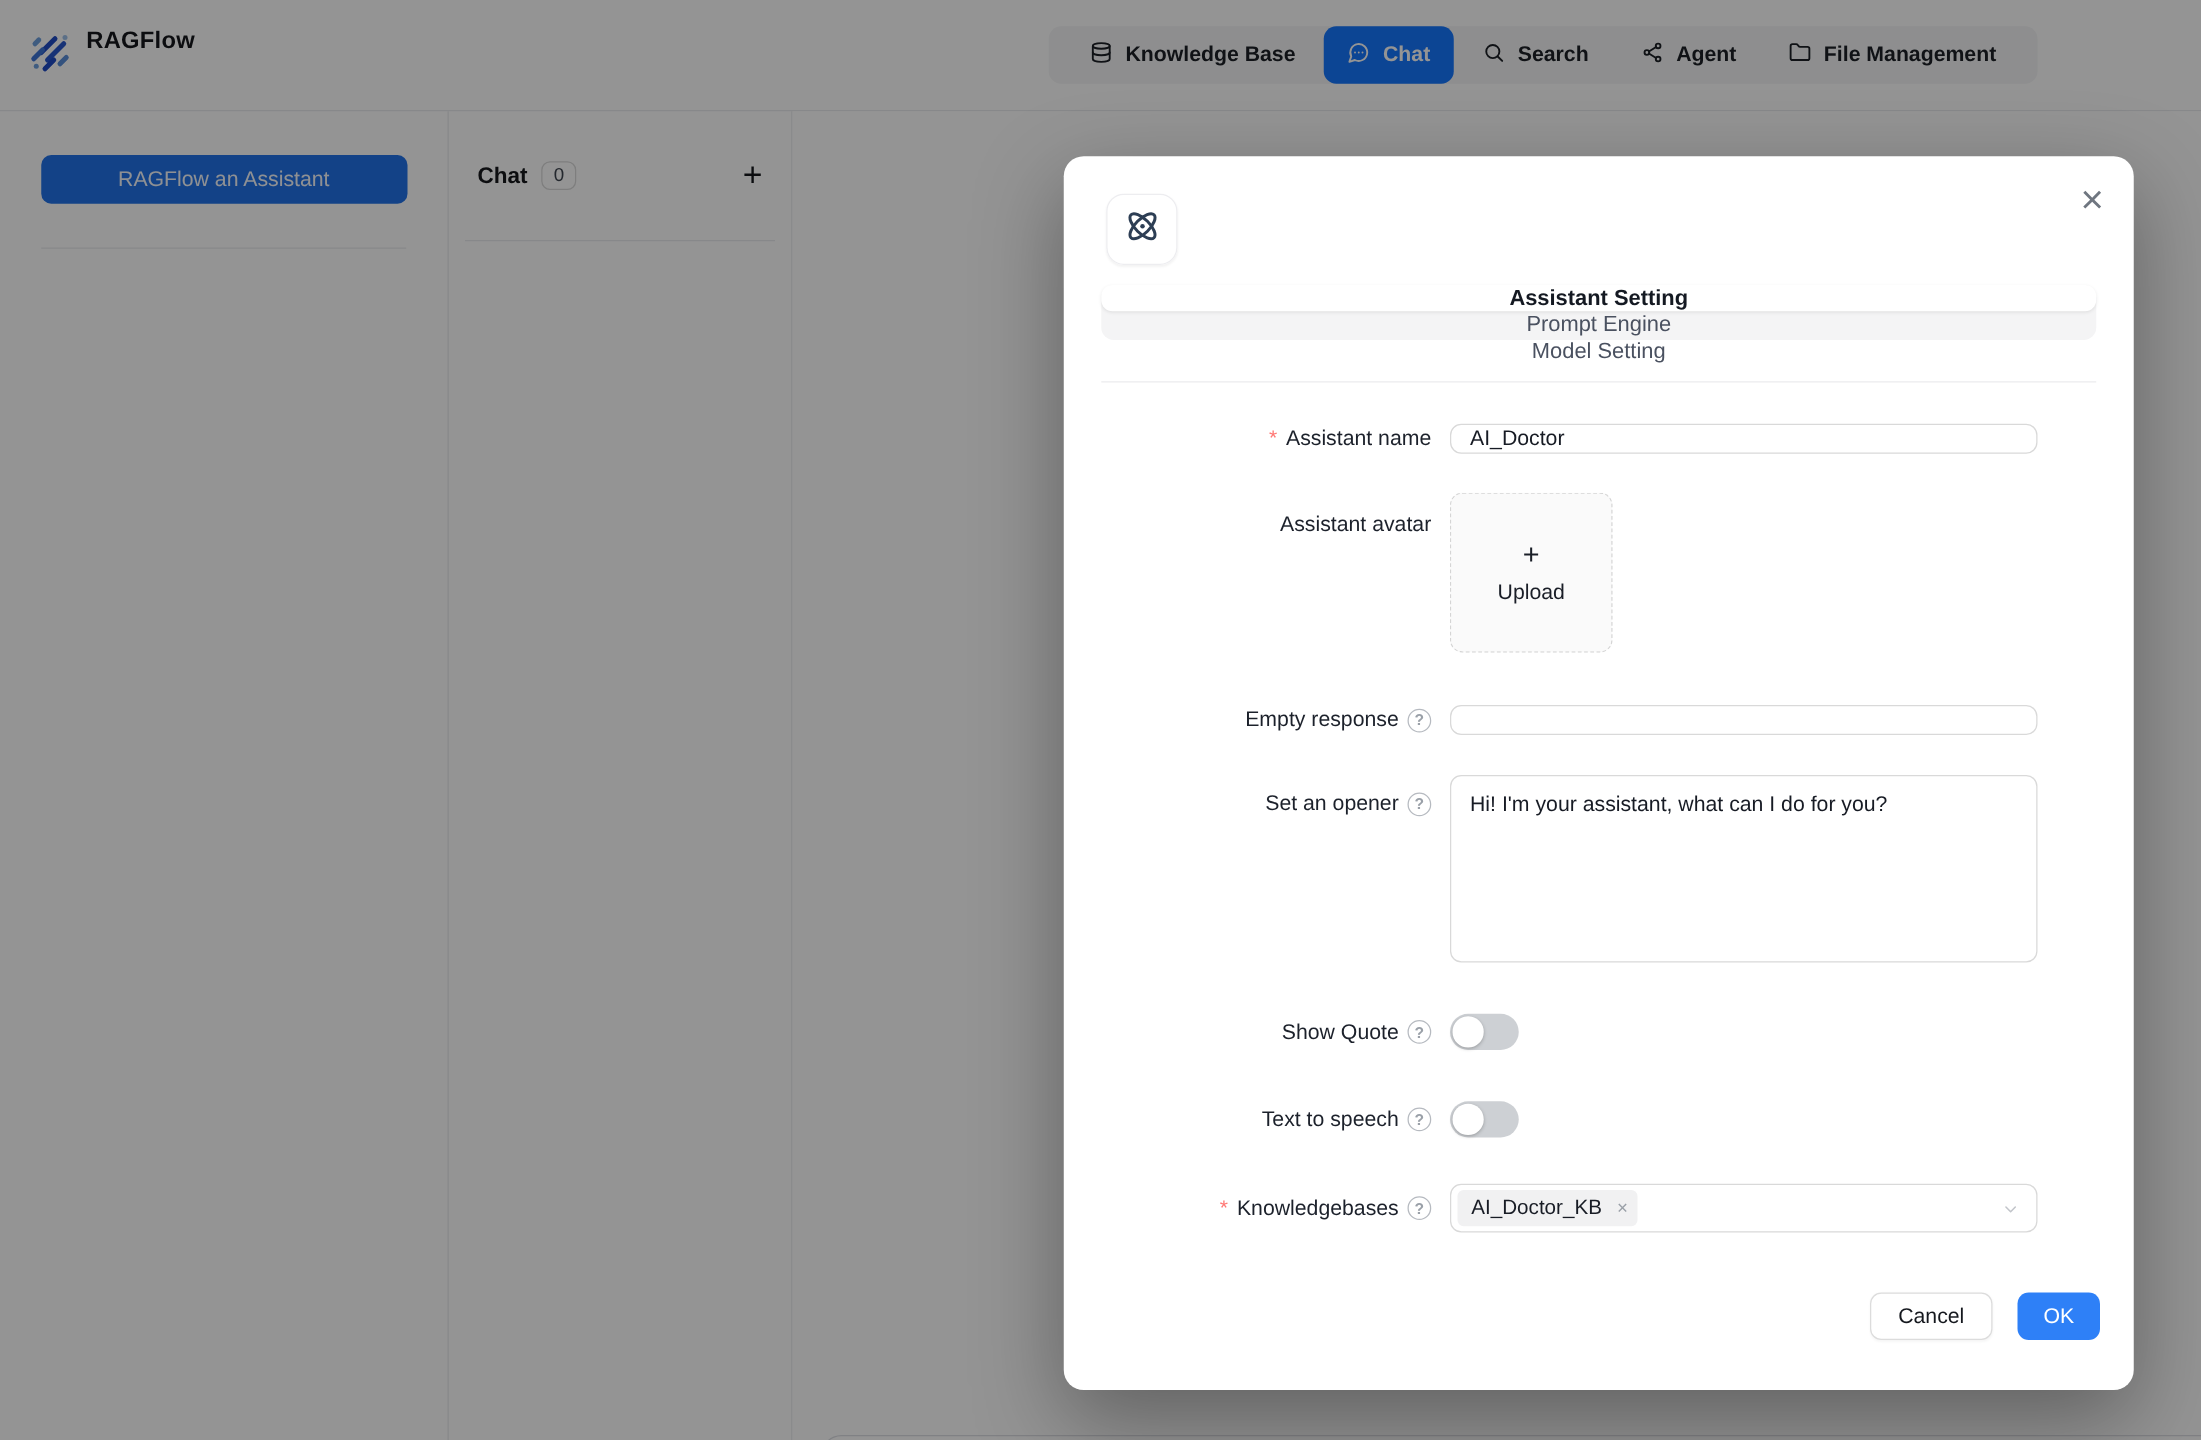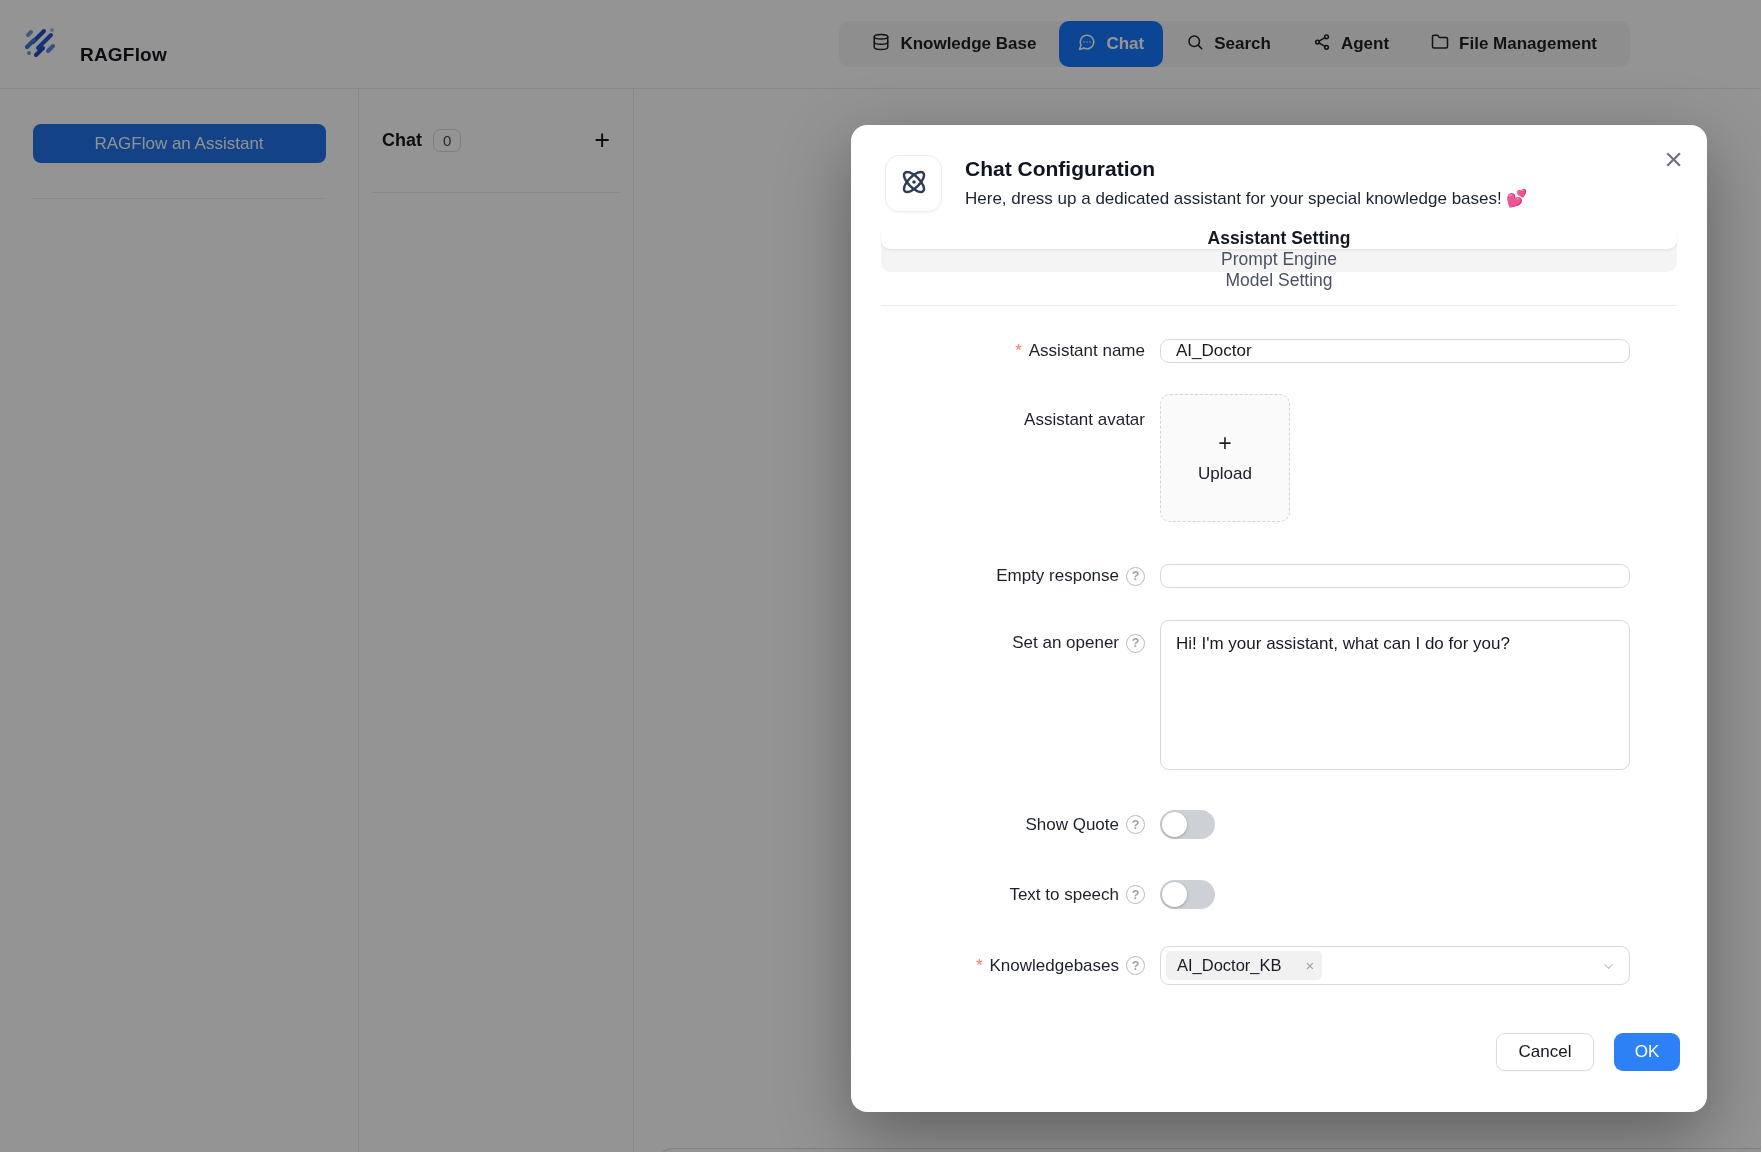--- a/index.html
+++ b/index.html
@@ -3,21 +3,21 @@
 <meta charset="utf-8">
 <style>
   * { margin:0; padding:0; box-sizing:border-box; }
   html,body { width:1761px; height:1152px; overflow:hidden; }
   body { font-family:"Liberation Sans", sans-serif; position:relative; background:#fff; color:#1a1e27; }
 
   
   .topbar { height:89px; background:#fff; border-bottom:1px solid #e9eaee;
             display:flex; align-items:center; justify-content:space-between;
             padding:0 131px 0 20px; }
-  .brand { display:flex; align-items:flex-end; gap:20px; }
+  .brand { display:flex; align-items:flex-start; gap:9px; }
   .brand-name { font-size:19px; font-weight:700; color:#16181d; letter-spacing:.2px; }
 
   .navbar { background:#f4f5f6; border-radius:10px; height:46px; display:flex; align-items:center; padding:0 14px; gap:4px; }
   .nav-item { display:flex; align-items:center; gap:10px; padding:0 19px; height:46px;
               border-radius:10px; font-size:17px; font-weight:600; color:#1c2026; cursor:pointer; }
   .nav-item.active { background:#1677ff; color:#fff; }
   .nav-item svg { flex:0 0 auto; }
 
   .columns { display:flex; height:1063px; }
   .sidebar { width:359px; border-right:1px solid #e9eaee; padding-top:35px; }
@@ -80,21 +80,21 @@
                 display:flex; flex-direction:column; align-items:center; justify-content:center; gap:9px; cursor:pointer; }
   .upload-plus { font-size:23px; font-weight:300; color:#1a1e27; line-height:1; }
   .upload-text { font-size:17px; color:#1a1e27; }
 
   .switch { width:55px; height:29px; border-radius:15px; background:#cdd0d4; position:relative; cursor:pointer; }
   .switch .knob { position:absolute; left:2px; top:2px; width:25px; height:25px; border-radius:50%;
                   background:#fff; box-shadow:0 1px 3px rgba(0,0,0,.25); }
 
   .select { width:100%; height:39px; border:1px solid #d9d9d9; border-radius:9px; position:relative;
             display:flex; align-items:center; padding:0 36px 0 5px; cursor:pointer; background:#fff; }
-  .tag { display:inline-flex; align-items:center; gap:24px; background:#f1f1f2; border-radius:5px;
+  .tag { display:inline-flex; align-items:center; gap:12px; background:#f1f1f2; border-radius:5px;
          height:29px; padding:0 8px 0 11px; font-size:16.5px; color:#181c25; }
   .tag-x { color:#9aa0a8; font-size:15px; line-height:1; cursor:pointer; }
   .select-chevron { position:absolute; right:13px; top:12px; }
 
   .m-footer { display:flex; justify-content:flex-end; gap:20px; margin:48px 27px 0 0; }
   .btn-cancel { width:98px; height:38px; border:1px solid #dcdcdc; border-radius:9px; background:#fff;
                 font-size:17px; color:#15181e; font-family:inherit; cursor:pointer; box-shadow:0 1px 2px rgba(0,0,0,.04); }
   .btn-ok { width:66px; height:38px; border:none; border-radius:9px; background:#2e80f7; color:#fff;
             font-size:17px; font-weight:500; font-family:inherit; cursor:pointer; }
 </style>
@@ -202,24 +202,20 @@
   <div class="m-header">
     <div class="m-icon-box">
       <span>
         <svg width="34" height="34" viewBox="0 0 34 34" fill="none" stroke="#2d3e54" stroke-width="2.4">
           <ellipse cx="17" cy="17" rx="13" ry="5.6" transform="rotate(45 17 17)"></ellipse>
           <ellipse cx="17" cy="17" rx="13" ry="5.6" transform="rotate(-45 17 17)"></ellipse>
           <circle cx="17" cy="17" r="1.8" fill="#2d3e54" stroke="none"></circle>
         </svg>
       </span>
     </div>
-    <div>
-      <div class="m-title">Chat Configuration</div>
-      <div class="m-subtitle">Here, dress up a dedicated assistant for your special knowledge bases! 💕</div>
-    </div>
     <button class="m-close">×</button>
   </div>
 
   <div class="m-tabs">
     <div class="m-tab active">Assistant Setting</div>
     <div class="m-tab">Prompt Engine</div>
     <div class="m-tab">Model Setting</div>
   </div>
 
   <div class="m-sep"></div>

